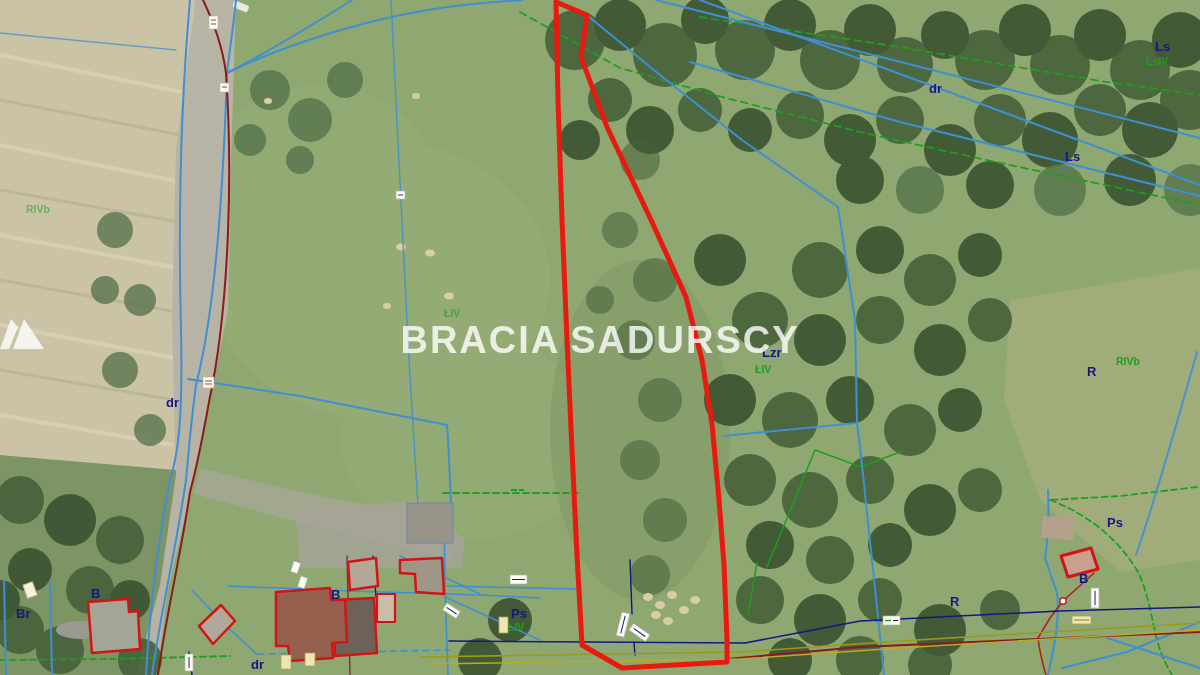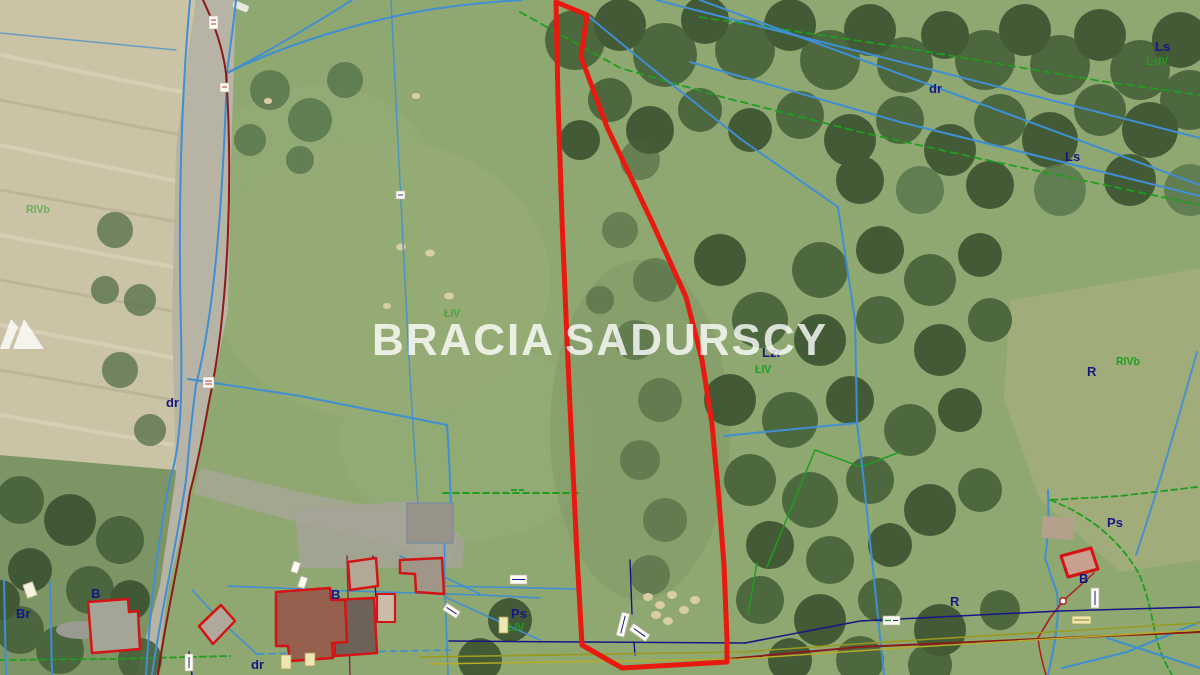--- a/index.html
+++ b/index.html
@@ -1,20 +1,20 @@
 <!DOCTYPE html>
 <html><head>
 <meta charset="utf-8">
 <style>
   html,body{margin:0;padding:0;background:#222;}
   .stage{position:relative;width:1200px;height:675px;overflow:hidden;font-family:"Liberation Sans",sans-serif;background:#8fa871;}
   .stage svg{position:absolute;inset:0;display:block;}
   .watermark{position:absolute;left:0;right:0;top:318px;display:flex;justify-content:center;align-items:center;gap:10px;
              pointer-events:none;}
-  .wm-text{font-weight:bold;font-size:44px;letter-spacing:2px;color:rgba(255,255,255,0.80);line-height:44px;}
+  .wm-text{font-weight:bold;font-size:38px;letter-spacing:2px;color:rgba(255,255,255,0.80);line-height:44px;}
   .wm-logo{opacity:0.80;}
   text.lu-navy{fill:#161685;font-size:13px;font-weight:bold;}
   text.lu-green{fill:#1f9e1f;font-size:10.5px;font-weight:bold;}
   text.faint{opacity:.6;}
   text.blurry{opacity:.55;}
 </style>
 </head>
 <body>
 
 <div class="stage">

